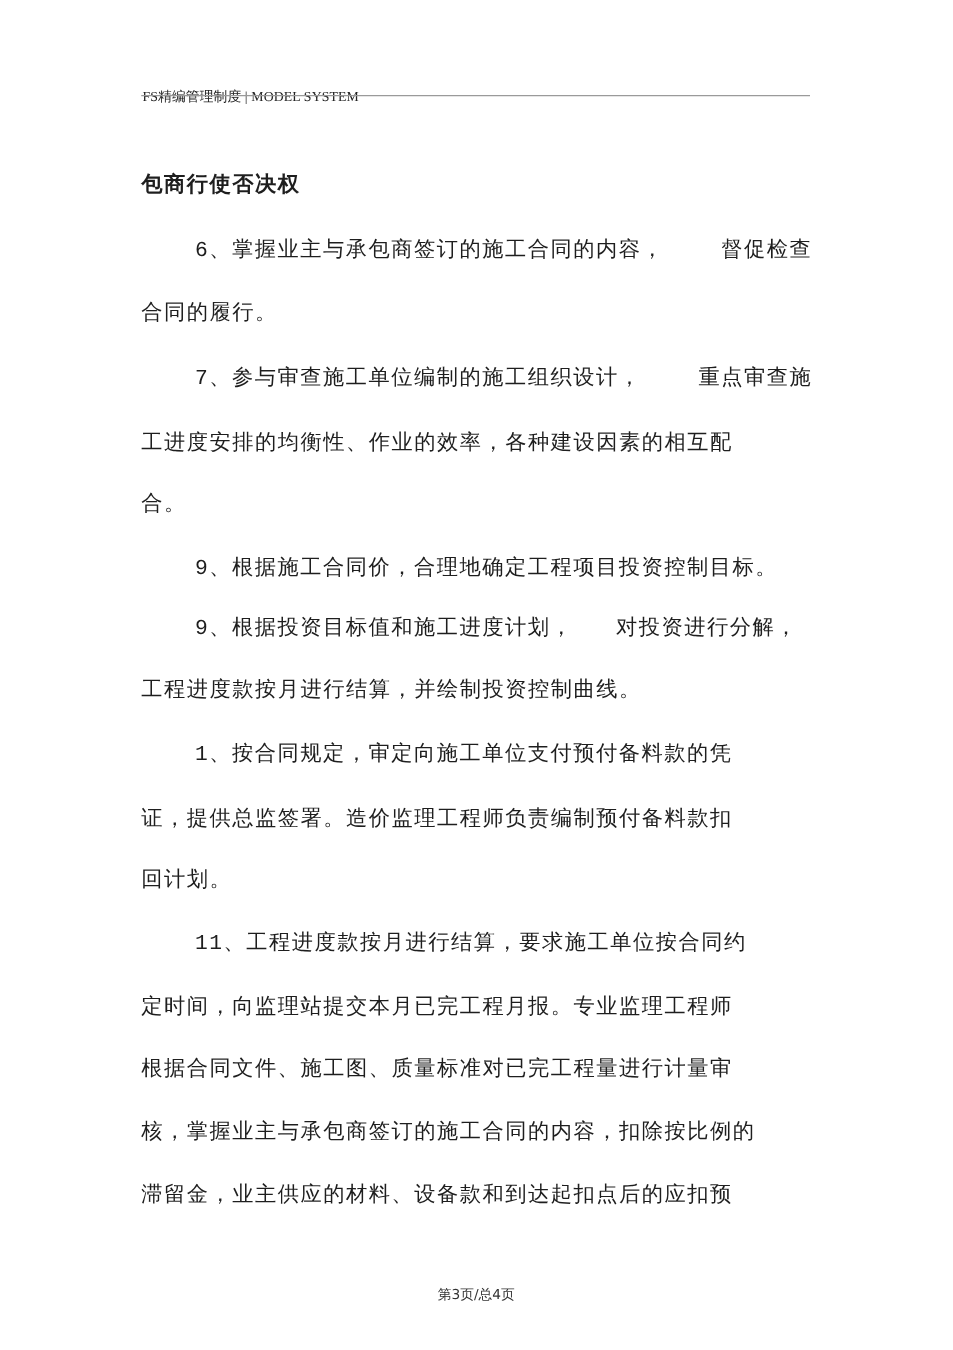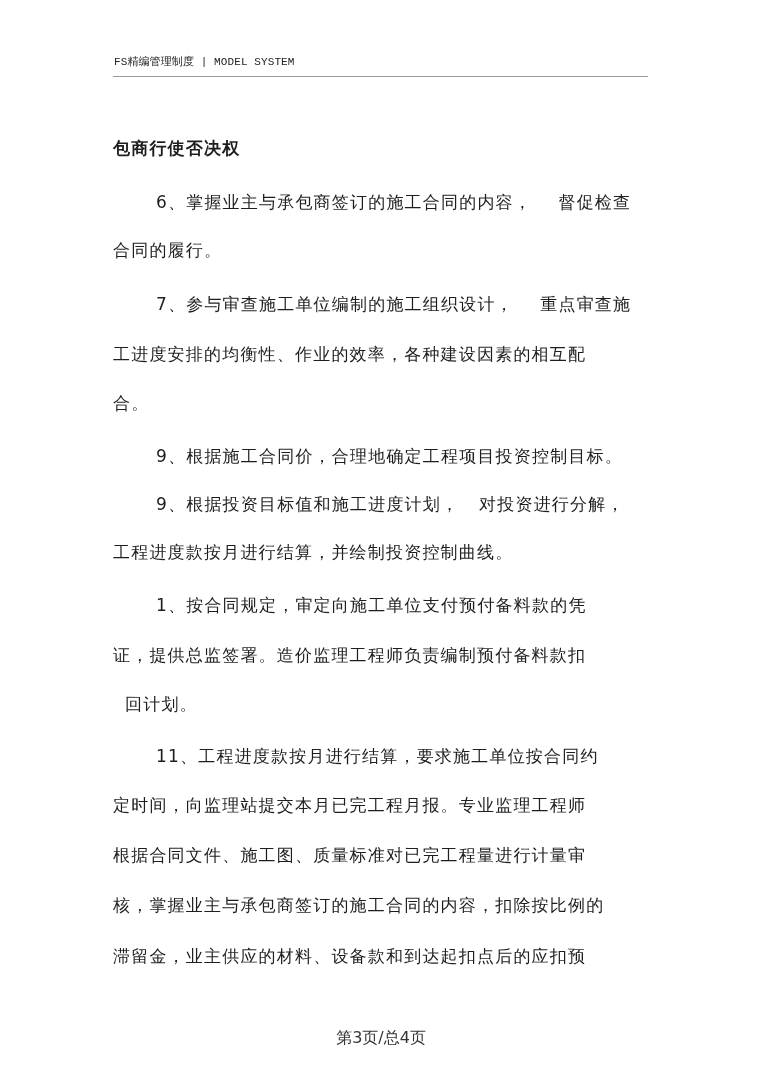--- a/index.html
+++ b/index.html
@@ -1,41 +1,41 @@
 <!DOCTYPE html>
 <html><head>
   <meta charset="utf-8">
   <style>
     html, body { margin: 0; padding: 0; background: #ffffff; }
     body { width: 762px; height: 1080px; position: relative; overflow: hidden; font-family: "DejaVu Sans", "Liberation Sans", sans-serif; color: #1a1a1a; }
-    .header { position: absolute; left: 114px; top: 54px; font-family: Liberation Mono, monospace; font-size: 11px; color: #222; letter-spacing: 0.1px; }
+    .header { position: absolute; left: 114px; top: 70px; font-family: Liberation Serif, serif; font-size: 11px; color: #222; letter-spacing: 0.1px; }
     .rule { position: absolute; left: 113px; top: 76px; width: 535px; height: 1px; background: #9a9a9a; }
     .line { position: absolute; left: 113px; font-size: 17px; line-height: 20px; white-space: pre; color: #1e1e1e; letter-spacing: 1.2px; }
-    .indent { left: 156px; }
-    .footer { position: absolute; left: 0; width: 762px; top: 1028px; text-align: center; font-size: 16px; color: #333; }
+    .indent { left: 156px; font-family: Liberation Mono, monospace; }
+    .footer { position: absolute; left: 0; width: 762px; top: 1028px; text-align: center; font-size: 11px; color: #333; }
   </style>
 </head>
 <body>
 
 <div class="header">FS精编管理制度  | MODEL SYSTEM</div>
 <div class="rule"></div>
 
 <div>
   <div class="line" style="top:138px;font-weight:bold;">包商行使否决权</div>
   <div class="line indent" style="top:192px;">6、掌握业主与承包商签订的施工合同的内容，    督促检查</div>
   <div class="line" style="top:240px;">合同的履行。</div>
   <div class="line indent" style="top:294px;">7、参与审查施工单位编制的施工组织设计，    重点审查施</div>
   <div class="line" style="top:344px;">工进度安排的均衡性、作业的效率，各种建设因素的相互配</div>
   <div class="line" style="top:393px;">合。</div>
   <div class="line indent" style="top:446px;">9、根据施工合同价，合理地确定工程项目投资控制目标。</div>
   <div class="line indent" style="top:494px;">9、根据投资目标值和施工进度计划，   对投资进行分解，</div>
   <div class="line" style="top:542px;">工程进度款按月进行结算，并绘制投资控制曲线。</div>
   <div class="line indent" style="top:595px;">1、按合同规定，审定向施工单位支付预付备料款的凭</div>
   <div class="line" style="top:645px;">证，提供总监签署。造价监理工程师负责编制预付备料款扣</div>
-  <div class="line" style="top:694px;margin-left:12px;">回计划。</div>
+  <div class="line" style="top:694px;">回计划。</div>
   <div class="line indent" style="top:746px;">11、工程进度款按月进行结算，要求施工单位按合同约</div>
   <div class="line" style="top:795px;">定时间，向监理站提交本月已完工程月报。专业监理工程师</div>
   <div class="line" style="top:845px;">根据合同文件、施工图、质量标准对已完工程量进行计量审</div>
   <div class="line" style="top:895px;">核，掌握业主与承包商签订的施工合同的内容，扣除按比例的</div>
   <div class="line" style="top:946px;">滞留金，业主供应的材料、设备款和到达起扣点后的应扣预</div>
 </div>
 
 <div class="footer">第3页/总4页</div>
 
 </body></html>

